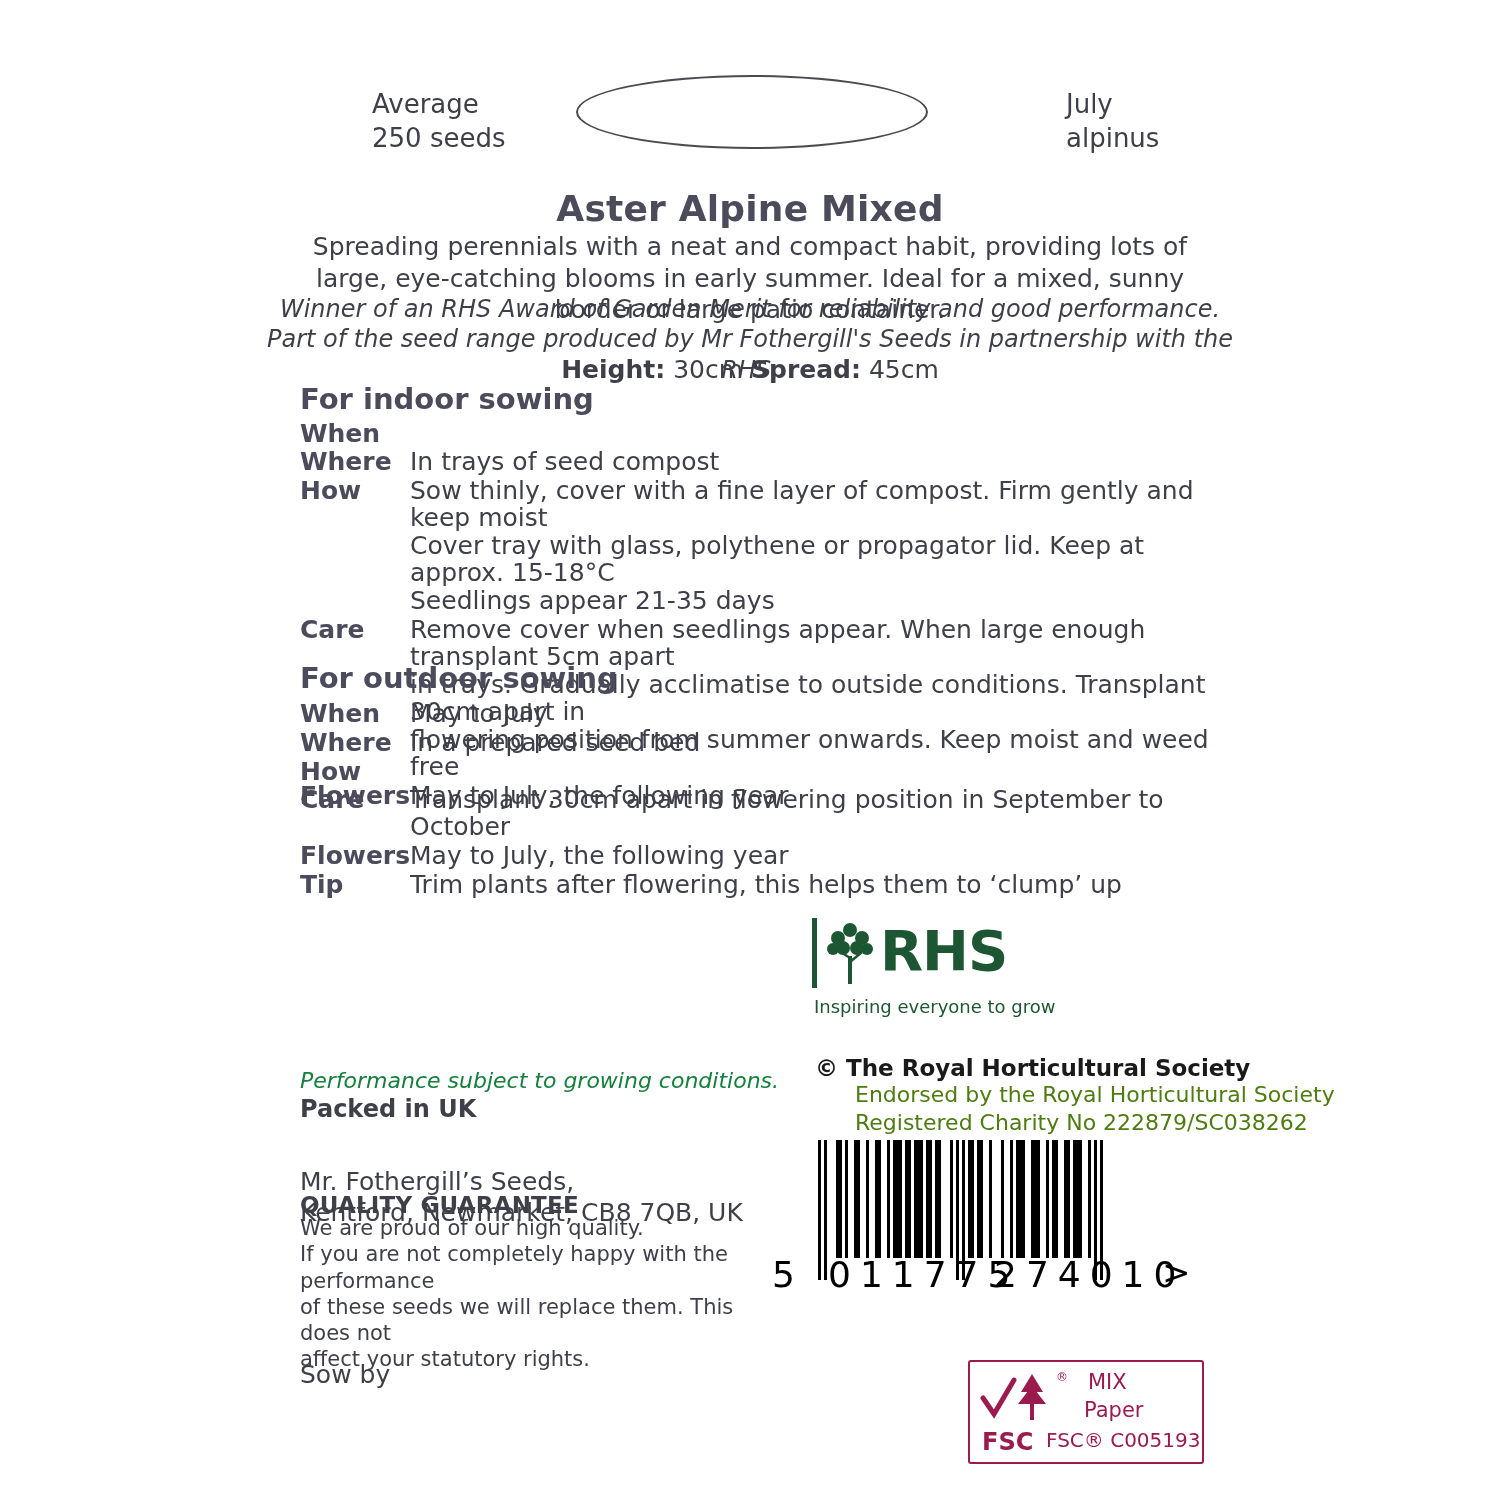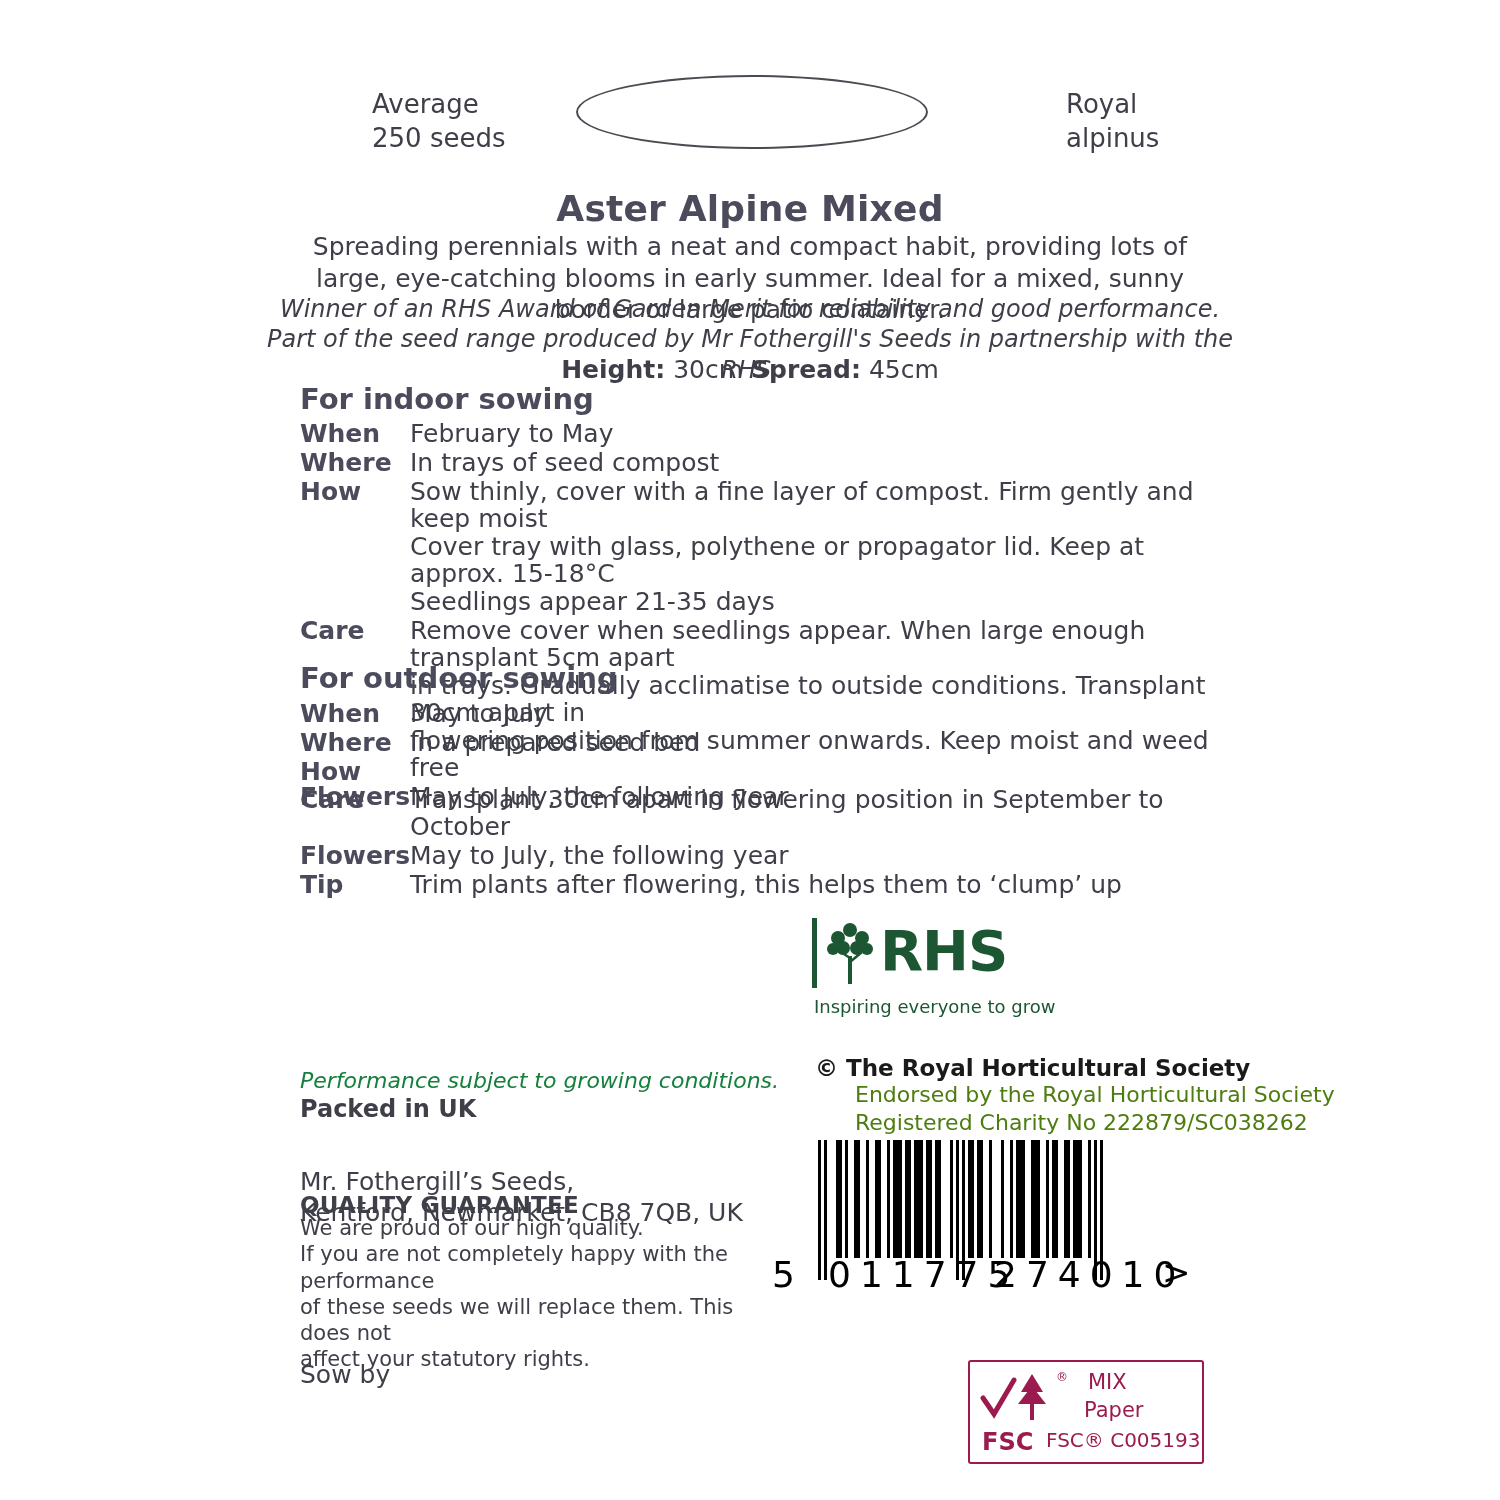--- a/index.html
+++ b/index.html
@@ -345,42 +345,39 @@
 </style>
 </head>
 <body>
 
 <div class="packet">
 
   <div class="top-row">
     <div class="seed-count" style="white-space:pre-line;">Average
 250 seeds</div>
     <div class="hang-hole"></div>
-    <div class="latin-name" style="white-space:pre-line;">Royal
+    <div class="latin-name" style="white-space:pre-line;">July
 alpinus</div>
   </div>
 
   <div class="title">Aster Alpine Mixed</div>
   <div class="intro">Spreading perennials with a neat and compact habit, providing lots of large, eye-catching blooms in early summer. Ideal for a mixed, sunny border or large patio container.</div>
   <div class="rhs-note" style="white-space:pre-line;">Winner of an RHS Award of Garden Merit for reliability and good performance.
 Part of the seed range produced by Mr Fothergill's Seeds in partnership with the RHS.</div>
   <div class="dims">
     <b>Height:</b>
     <span>30cm</span>
     <b>Spread:</b>
     <span>45cm</span>
   </div>
 
   <div class="section-heading" style="top:382px">For indoor sowing</div>
   <div class="rows" id="indoor-rows" style="top:420px">
       <div class="row">
         <div class="lbl">When</div>
-        <div class="val">
-          <div>February to May</div>
-        </div>
       </div>
       <div class="row">
         <div class="lbl">Where</div>
         <div class="val">
           <div>In trays of seed compost</div>
         </div>
       </div>
       <div class="row">
         <div class="lbl">How</div>
         <div class="val">

